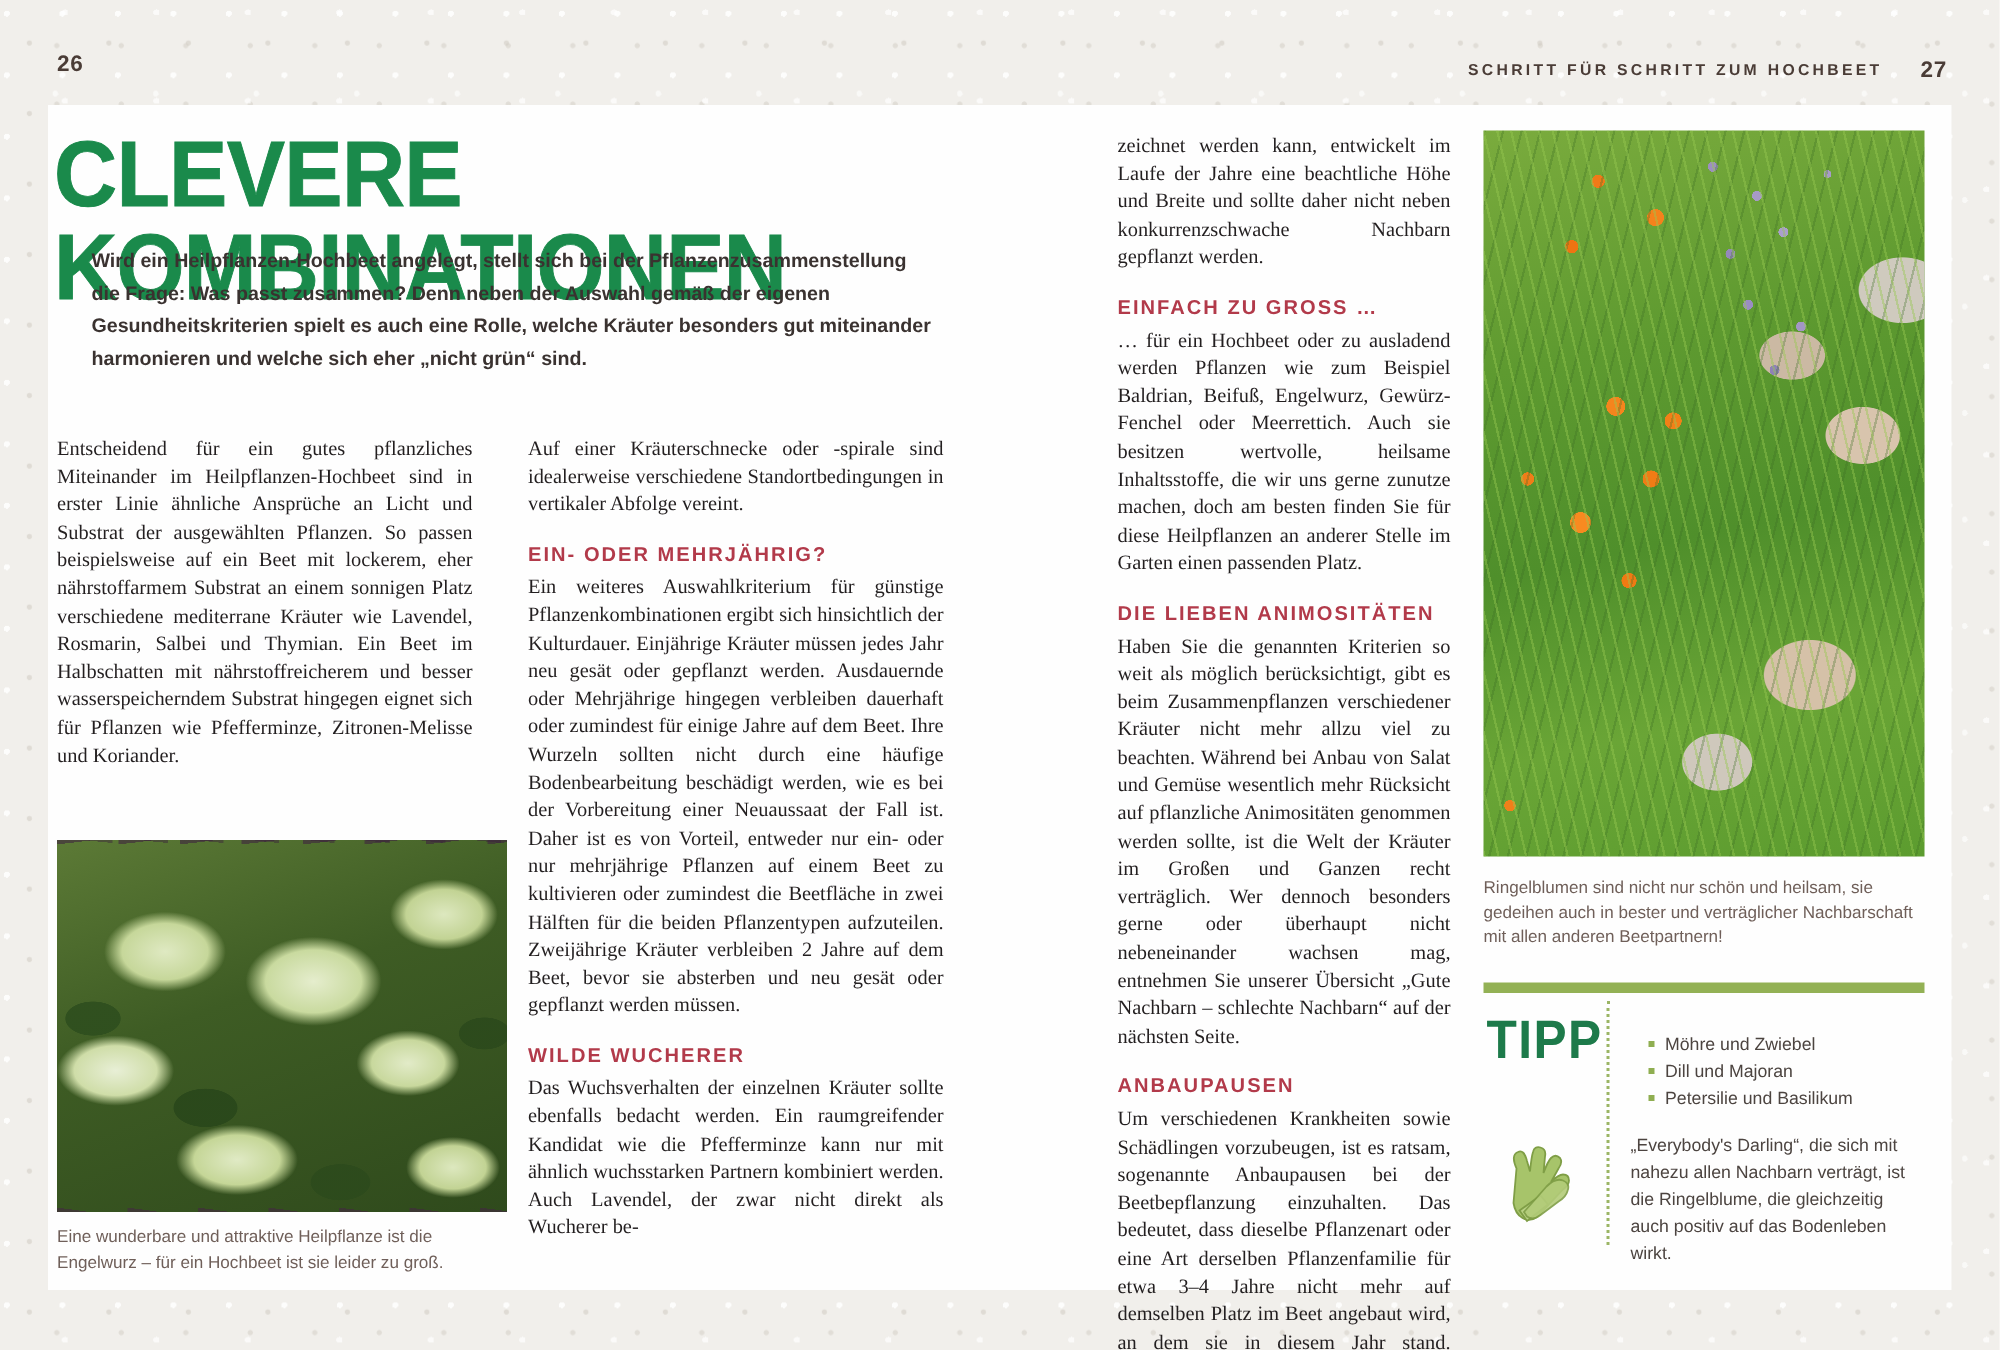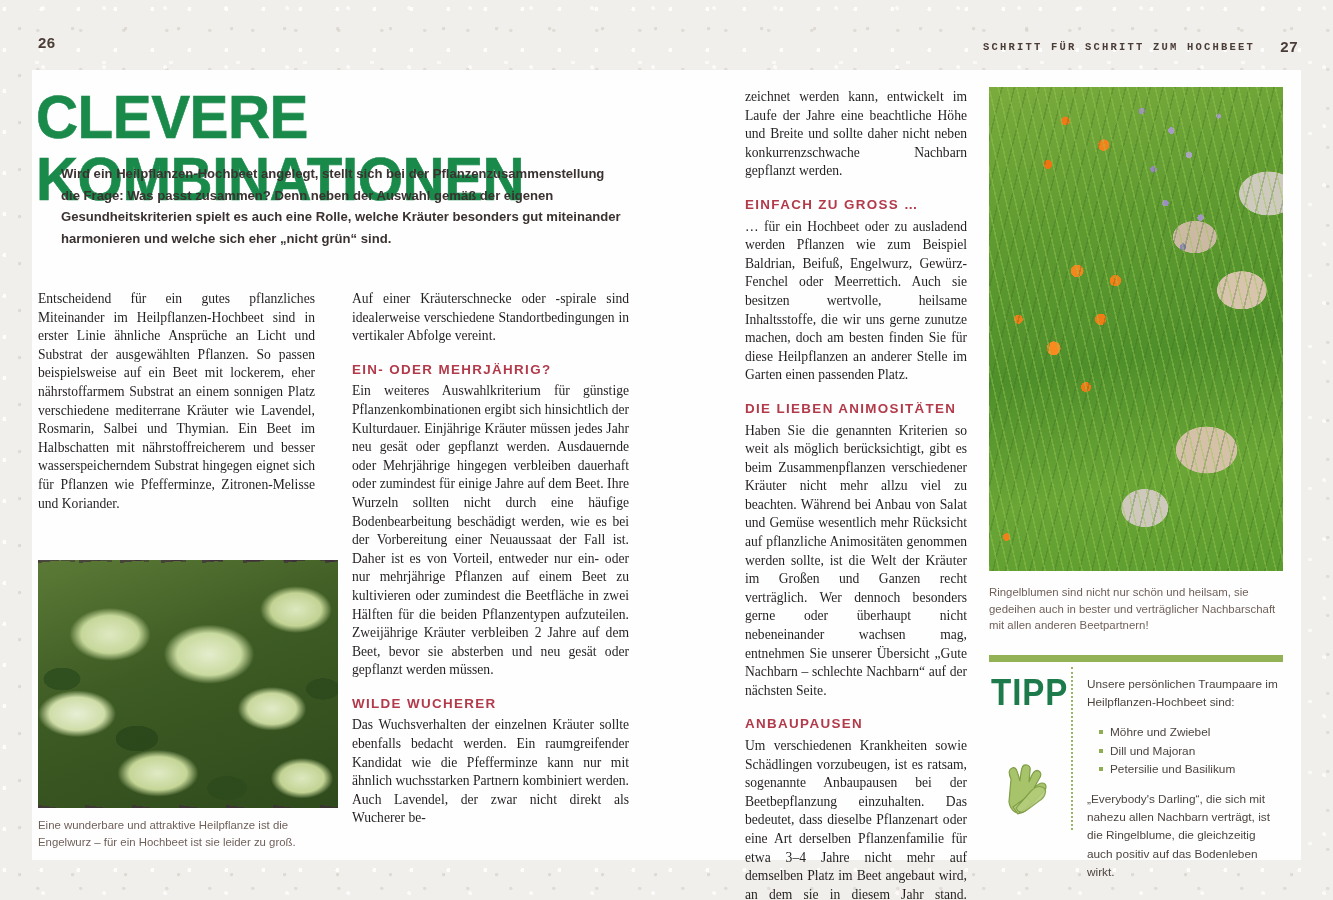--- a/index.html
+++ b/index.html
@@ -47,21 +47,21 @@
     color: #4a3c36;
     letter-spacing: .5px;
   }
   #folio-left { left: 38px; top: 34px; }
   #folio-right { right: 35px; top: 38px; }
 
   #running-head {
     position: absolute;
     right: 78px;
     top: 41px;
-    font-family: Liberation Mono, monospace;
+    font-family: Liberation Sans, sans-serif;
     font-size: 10.5px;
     font-weight: bold;
     letter-spacing: 2.2px;
     color: #4a3c36;
     text-transform: uppercase;
   }
 
   
   #main-title {
     position: absolute;
@@ -317,21 +317,20 @@
   <div id="tipp-word">TIPP</div>
   <div id="tipp-divider"></div>
   <svg id="gloves-icon" viewBox="0 0 64 62" aria-hidden="true">
     <g fill="#a7c46a" stroke="#7f9e46" stroke-width="1.2">
       <path d="M14 18 q-4 -9 1 -11 q4 -2 6 6 l2 7 q1 -10 2 -13 q1 -4 5 -3 q4 1 3 6 l-1 11 q3 -8 5 -10 q3 -3 6 0 q2 3 -1 7 l-5 9 q5 -5 8 -5 q4 0 4 4 q0 3 -4 6 L28 50 q-5 4 -10 1 q-5 -3 -6 -10 z"></path>
       <path d="M16 46 l14 -10 l5 6 l-14 11 z" fill="#b9d184"></path>
       <path d="M34 30 q6 -6 11 -4 q5 2 3 7 q-1 4 -6 7 l-12 9 q-5 4 -9 1 l-2 -3 z" fill="#b3cc79" opacity=".9"></path>
     </g>
   </svg>
   <div id="tipp-body">
-    <div>Unsere persönlichen Traumpaare im Heilpflanzen-Hochbeet sind:</div>
     <ul>
       <li>Möhre und Zwiebel</li>
       <li>Dill und Majoran</li>
       <li>Petersilie und Basilikum</li>
     </ul>
     <div>„Everybody's Darling“, die sich mit nahezu allen Nachbarn verträgt, ist die Ringelblume, die gleichzeitig auch positiv auf das Bodenleben wirkt.</div>
   </div>
 </div>
 
 </body></html>

